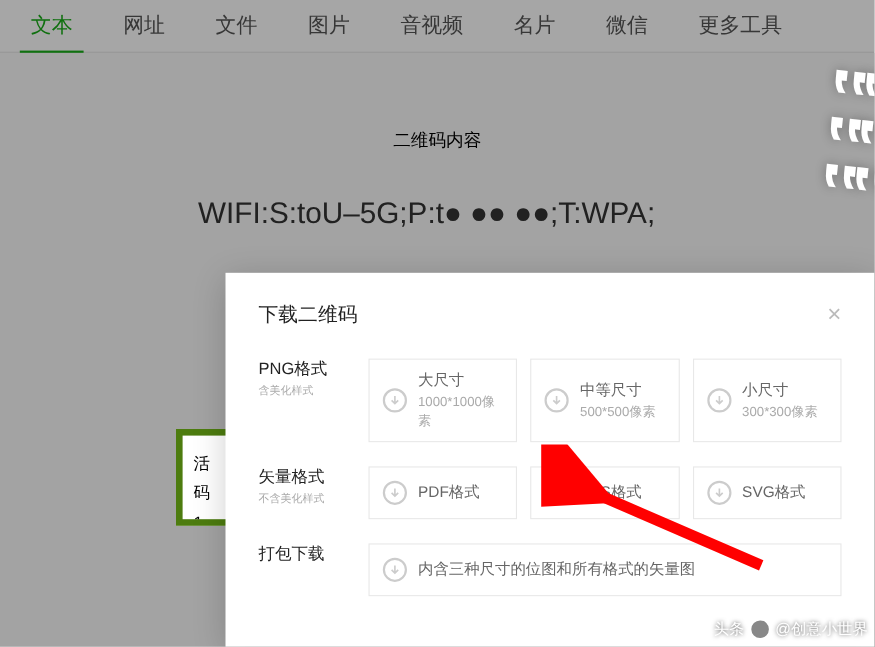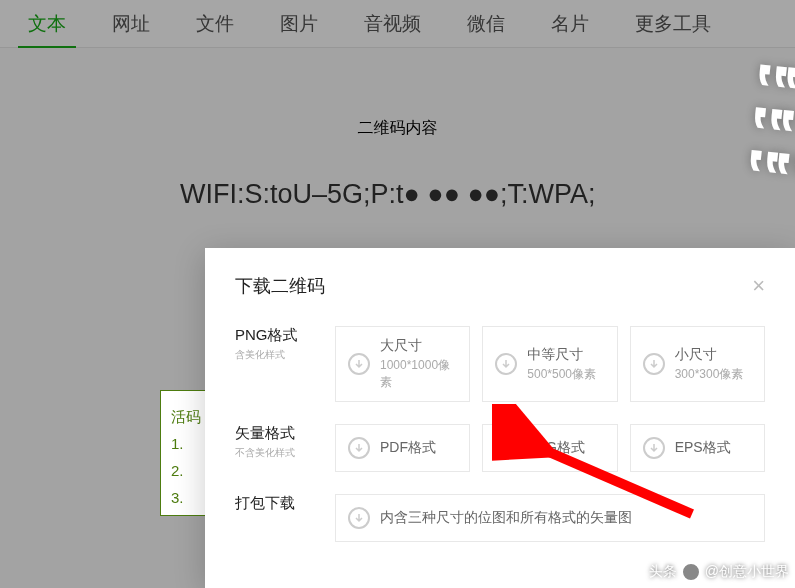--- a/index.html
+++ b/index.html
@@ -69,23 +69,23 @@
     .dl-icon {
       width: 22px; height: 22px; border: 2px solid #ccc;
       border-radius: 50%; display: flex; align-items: center;
       justify-content: center; flex-shrink: 0;
     }
     .dl-icon svg { width: 12px; height: 12px; }
     .card-text .t1 { font-size: 14px; color: #666; }
     .card-text .t2 { font-size: 12px; color: #aaa; margin-top: 2px; }
     .side-box {
       position: absolute; left: 160px; top: 390px;
-      width: 60px; height: 126px;
-      border: 1px solid #4d7c0f; background: #fff;
-      padding: 12px 10px; font-size: 15px; color: #4d7c0f;
+      width: 60px; height: 88px;
+      border: 6px solid #4d7c0f; background: #fff;
+      padding: 12px 10px; font-size: 15px; color: #000000;
       line-height: 1.8; overflow: hidden;
     }
     .arrow {
       position: absolute; left: 492px; top: 404px;
       pointer-events: none; z-index: 50;
     }
     .watermark {
       position: absolute; right: 6px; bottom: 6px;
       font-size: 14px; color: #fff; font-weight: 500;
       text-shadow: 0 0 4px rgba(0,0,0,0.7);
@@ -108,22 +108,22 @@
 </head>
 <body>
 
 <div class="page-bg">
   <div class="tabs">
     <div class="tab active">文本</div>
     <div class="tab">网址</div>
     <div class="tab">文件</div>
     <div class="tab">图片</div>
     <div class="tab">音视频</div>
+    <div class="tab">名片</div>
     <div class="tab">微信</div>
-    <div class="tab">名片</div>
     <div class="tab">更多工具</div>
   </div>
   <div class="content-area">
     <div class="area-title">二维码内容</div>
     <div class="wifi-string">WIFI:S:toU–5G;P:t●  ●● ●●;T:WPA;</div>
   </div>
 </div>
 
 <div class="overlay"></div>
 
@@ -198,31 +198,31 @@
             <div class="t1">PDF格式</div>
           </span>
       </div>
       <div class="card single">
         <span class="dl-icon">
             <svg viewBox="0 0 24 24" fill="none" stroke="#ccc" stroke-width="3">
               <path d="M12 4v12M6 12l6 6 6-6"></path>
             </svg>
           </span>
         <span class="card-text">
+            <div class="t1">EPS格式</div>
+          </span>
+      </div>
+      <div class="card single">
+        <span class="dl-icon">
+            <svg viewBox="0 0 24 24" fill="none" stroke="#ccc" stroke-width="3">
+              <path d="M12 4v12M6 12l6 6 6-6"></path>
+            </svg>
+          </span>
+        <span class="card-text">
             <div class="t1">SVG格式</div>
-          </span>
-      </div>
-      <div class="card single">
-        <span class="dl-icon">
-            <svg viewBox="0 0 24 24" fill="none" stroke="#ccc" stroke-width="3">
-              <path d="M12 4v12M6 12l6 6 6-6"></path>
-            </svg>
-          </span>
-        <span class="card-text">
-            <div class="t1">EPS格式</div>
           </span>
       </div>
     </div>
   </div>
 
   <div class="modal-row">
     <div class="row-label">
       <div class="main">打包下载</div>
     </div>
     <div class="row-options">

